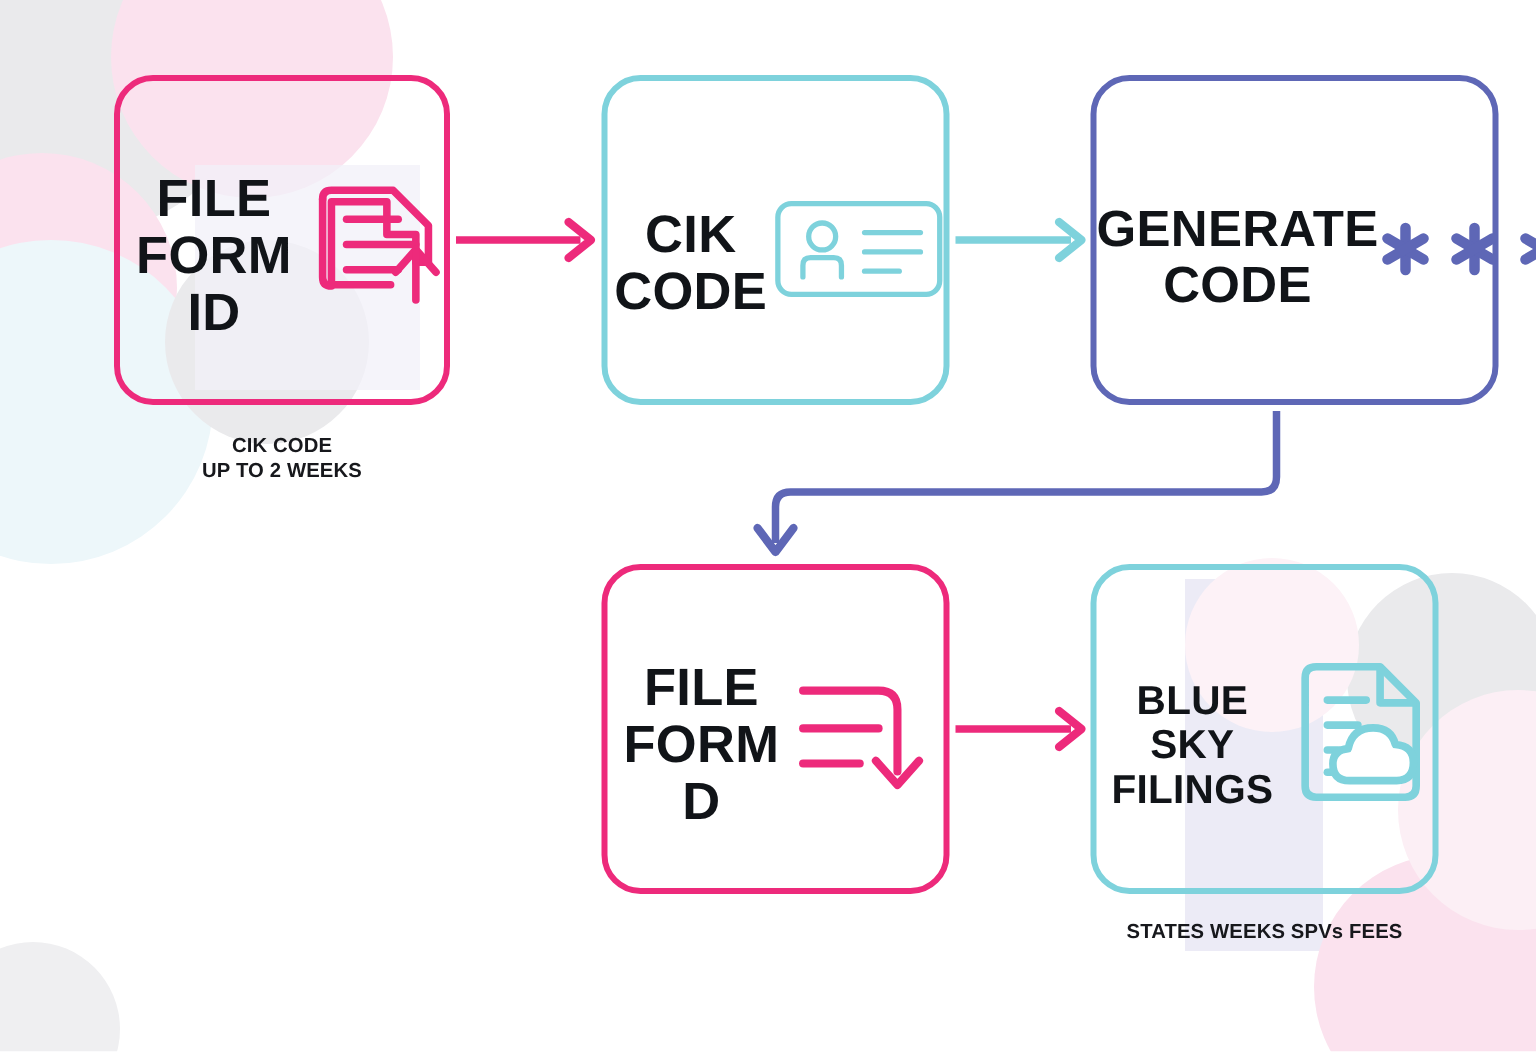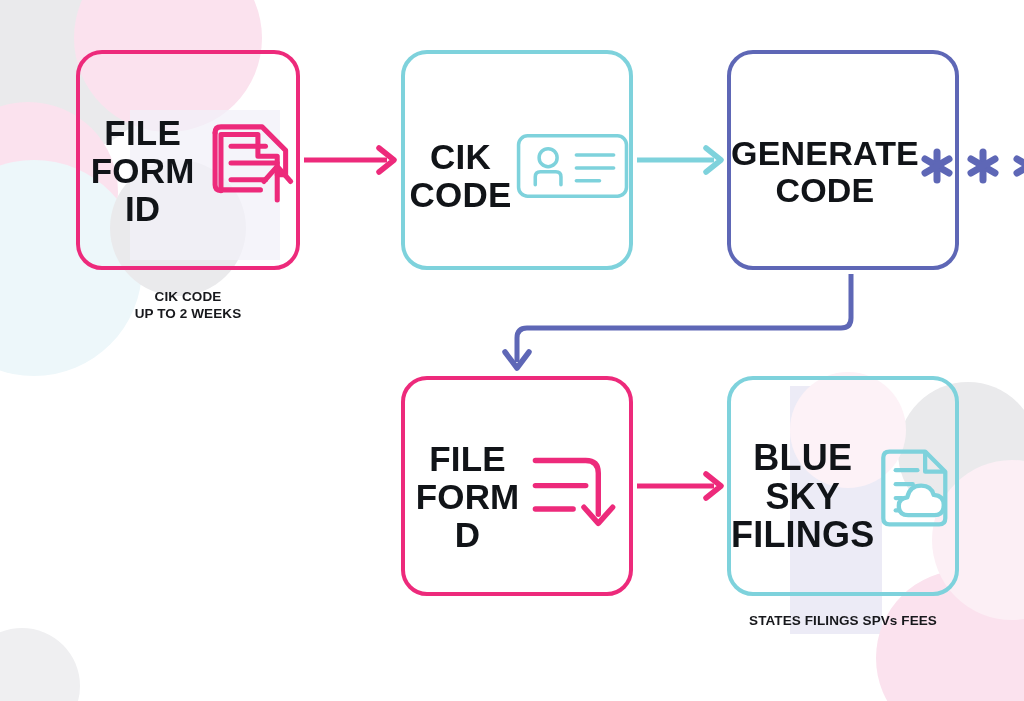--- a/index.html
+++ b/index.html
@@ -58,29 +58,29 @@
     font-size: 13.5px;
     line-height: 1.28;
     letter-spacing: 0.1px;
     white-space: pre-line;
     z-index: 3;
   }
 
   
   #node-file-form-id { left: 76px;  top: 50px;  width: 224px; height: 220px; border: 4px solid #ED2A7B; }
   #node-cik-code     { left: 401px; top: 50px;  width: 232px; height: 220px; border: 4px solid #7ED2DC; }
-  #node-generate     { left: 727px; top: 50px;  width: 232px; height: 220px; border: 4px solid #5E67B6; }
+  #node-generate     { left: 727px; top: 50px;  width: 272px; height: 220px; border: 4px solid #5E67B6; }
   #node-file-form-d  { left: 401px; top: 376px; width: 232px; height: 220px; border: 4px solid #ED2A7B; }
   #node-blue-sky     { left: 727px; top: 376px; width: 232px; height: 220px; border: 4px solid #7ED2DC; }
 
   #node-file-form-id .node-title { font-size: 35px; margin-top: 22px; }
   #node-cik-code .node-title     { font-size: 35px; margin-top: 32px; }
   #node-generate .node-title     { font-size: 34px; margin-top: 24px; }
   #node-file-form-d .node-title  { font-size: 35px; margin-top: 22px; }
-  #node-blue-sky .node-title     { font-size: 36px; margin-top: 22px; }
+  #node-blue-sky .node-title     { font-size: 27px; margin-top: 22px; }
 
   #node-file-form-id .node-icon { margin-top: 6px; }
   #node-cik-code .node-icon     { margin-top: 12px; }
   #node-file-form-d .node-icon  { margin-top: 10px; }
   #node-blue-sky .node-icon     { margin-top: 4px; }
 
   .asterisks {
     margin-top: 12px;
     display: flex;
     gap: 10px;
@@ -228,16 +228,16 @@
     <svg class="node-icon" width="104" height="106" viewBox="0 0 104 106" xmlns="http://www.w3.org/2000/svg">
       <path d="M 12 14 Q 12 6 20 6 L 66 6 L 92 32 L 92 92 Q 92 100 84 100 L 20 100 Q 12 100 12 92 Z" stroke="#7ED2DC" stroke-width="5.5" fill="none" stroke-linejoin="round"></path>
       <path d="M 66 6 L 66 32 L 92 32" stroke="#7ED2DC" stroke-width="5.5" fill="none" stroke-linejoin="round"></path>
       <line x1="28" y1="30" x2="56" y2="30" stroke="#7ED2DC" stroke-width="5.5" stroke-linecap="round"></line>
       <line x1="28" y1="48" x2="50" y2="48" stroke="#7ED2DC" stroke-width="5.5" stroke-linecap="round"></line>
       <line x1="28" y1="66" x2="36" y2="66" stroke="#7ED2DC" stroke-width="5.5" stroke-linecap="round"></line>
       <line x1="28" y1="82" x2="36" y2="82" stroke="#7ED2DC" stroke-width="5.5" stroke-linecap="round"></line>
       <path d="M 44 88 Q 32 88 32 76 Q 32 66 43 65 Q 46 50 61 50 Q 74 50 77 62 Q 90 63 90 75 Q 90 88 78 88 Z" stroke="#7ED2DC" stroke-width="5.5" fill="#ffffff" stroke-linejoin="round"></path>
     </svg>
   </div>
-  <div class="caption" id="caption-blue-sky">STATES FILINGS SPVs FEES</div>
+  <div class="caption" id="caption-blue-sky">STATES WEEKS SPVs FEES</div>
 
 
 </div>
 
 </body></html>

